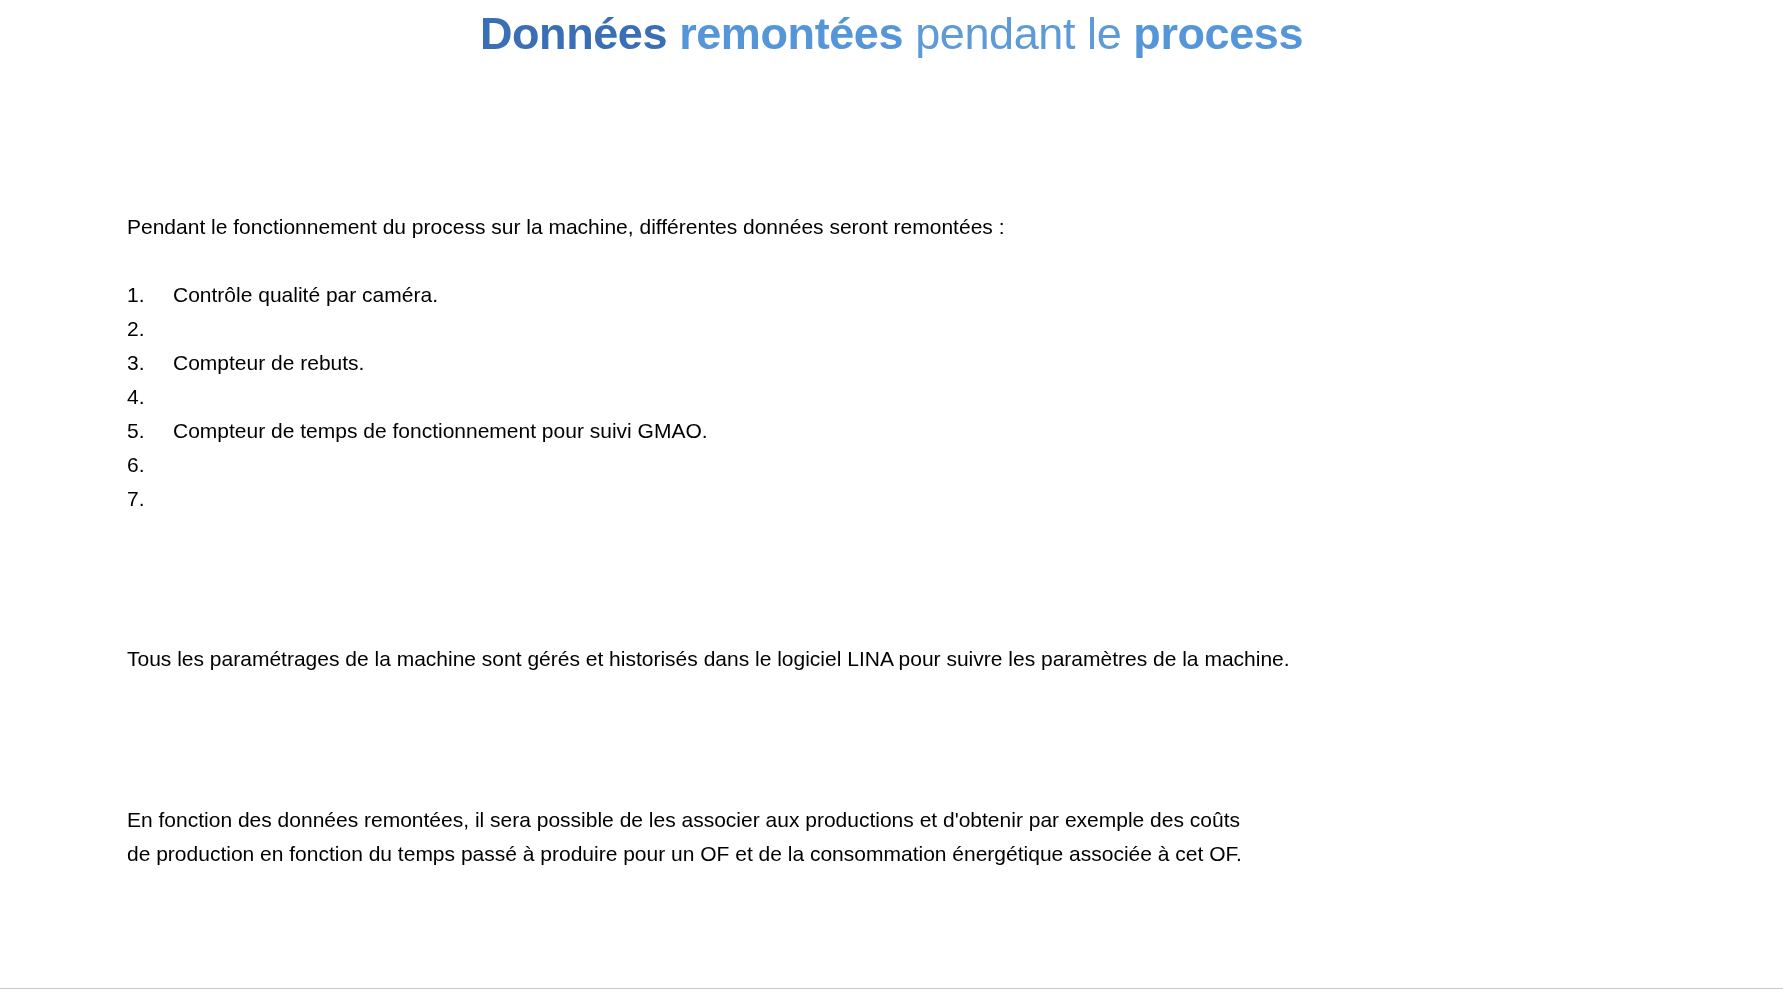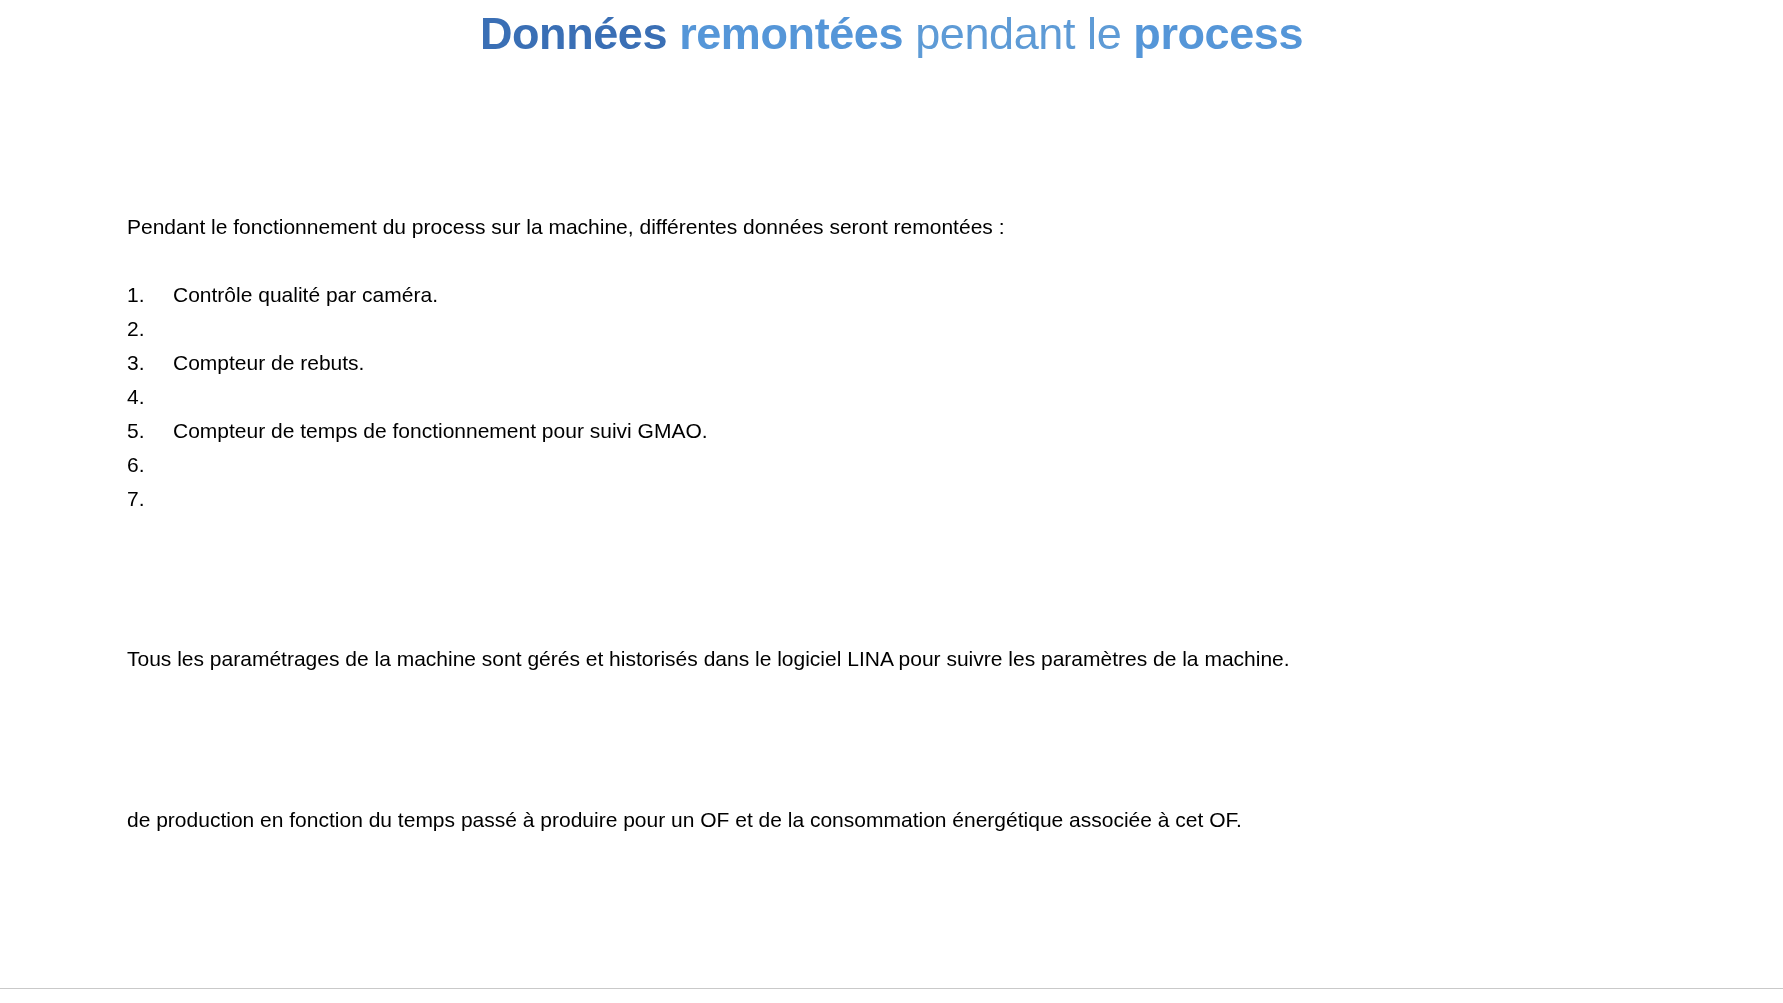--- a/index.html
+++ b/index.html
@@ -144,20 +144,21 @@
         <span class="li-num">6.</span>
       </li>
       <li>
         <span class="li-num">7.</span>
       </li>
     </ol>
 
     <p class="para-mid">Tous les paramétrages de la machine sont gérés et historisés dans le logiciel LINA pour suivre les paramètres de la machine.</p>
 
     <p class="para-last">
+      <span class="ln">En fonction des données remontées, il sera possible de les associer aux productions et d'obtenir par exemple des coûts</span>
       <span class="ln">de production en fonction du temps passé à produire pour un OF et de la consommation énergétique associée à cet OF.</span>
     </p>
 
   </div>
 
   <div class="footer-rule"></div>
 
 </div>
 
 </body></html>

